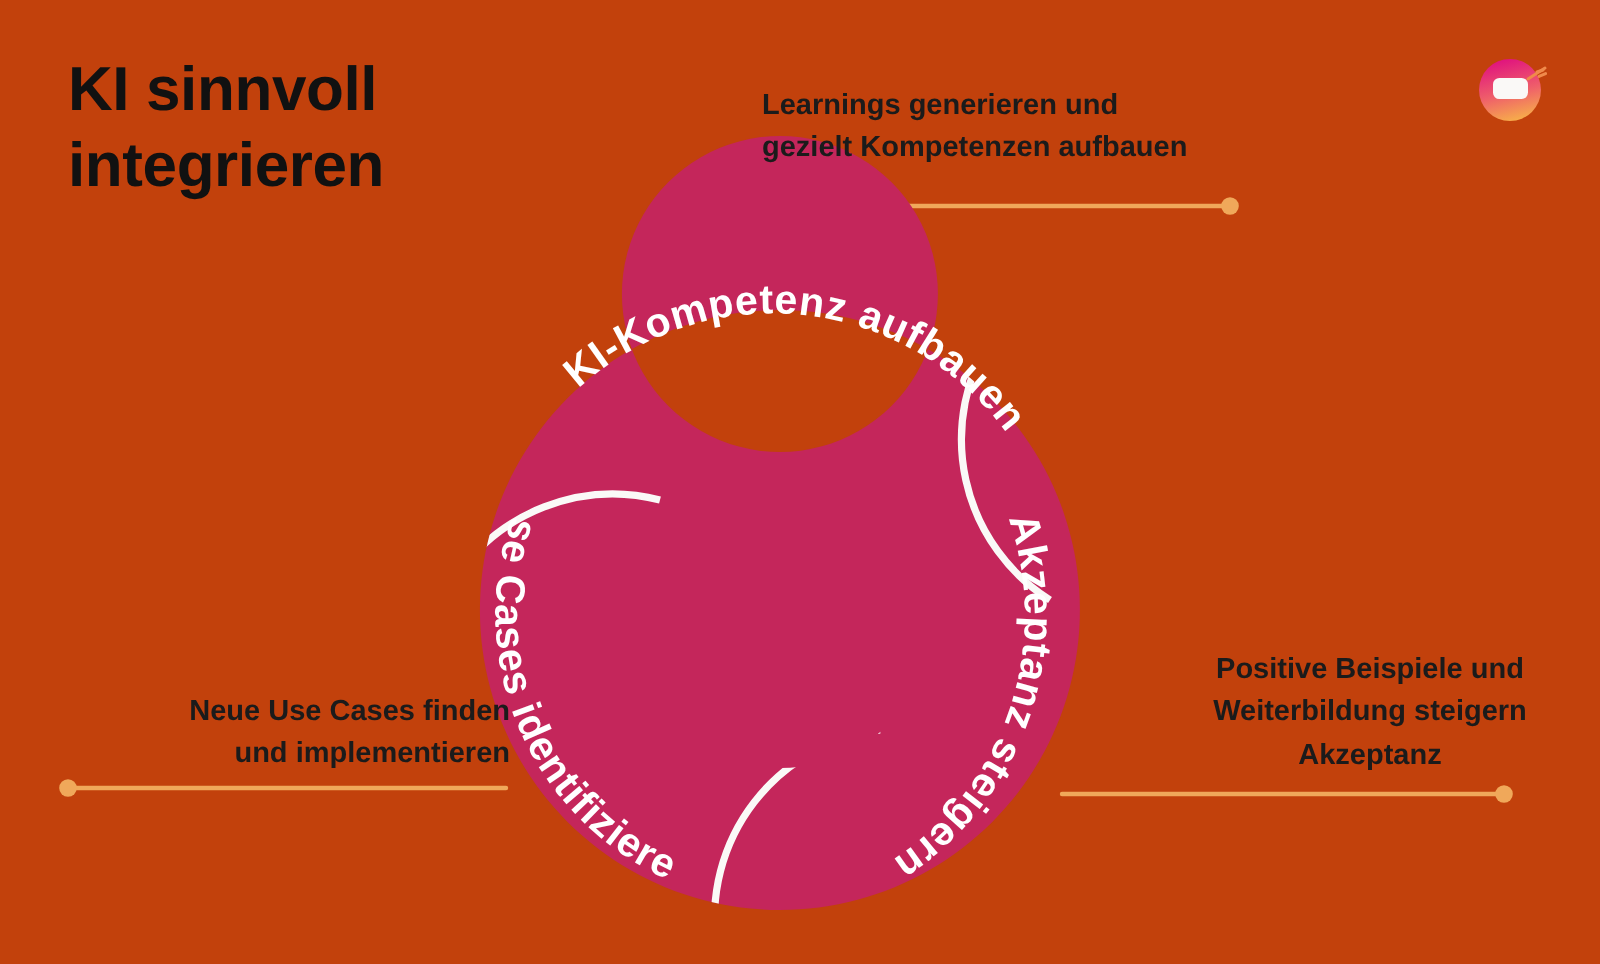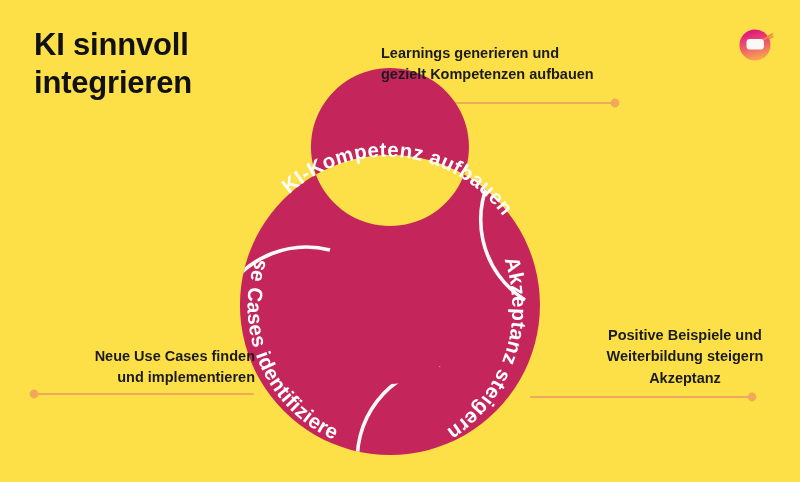--- a/index.html
+++ b/index.html
@@ -11,21 +11,21 @@
     height: 482px;
     background: #faf9f7;
     font-family: "Liberation Sans", sans-serif;
     overflow: hidden;
     position: relative;
   }
   #stage {
     position: relative;
     width: 800px;
     height: 482px;
-    background: #fde047;
+    background: #c2410c;
   }
 
   
   .page-title {
     position: absolute;
     left: 34px;
     top: 26px;
     width: 330px;
     font-size: 31px;
     font-weight: bold;

